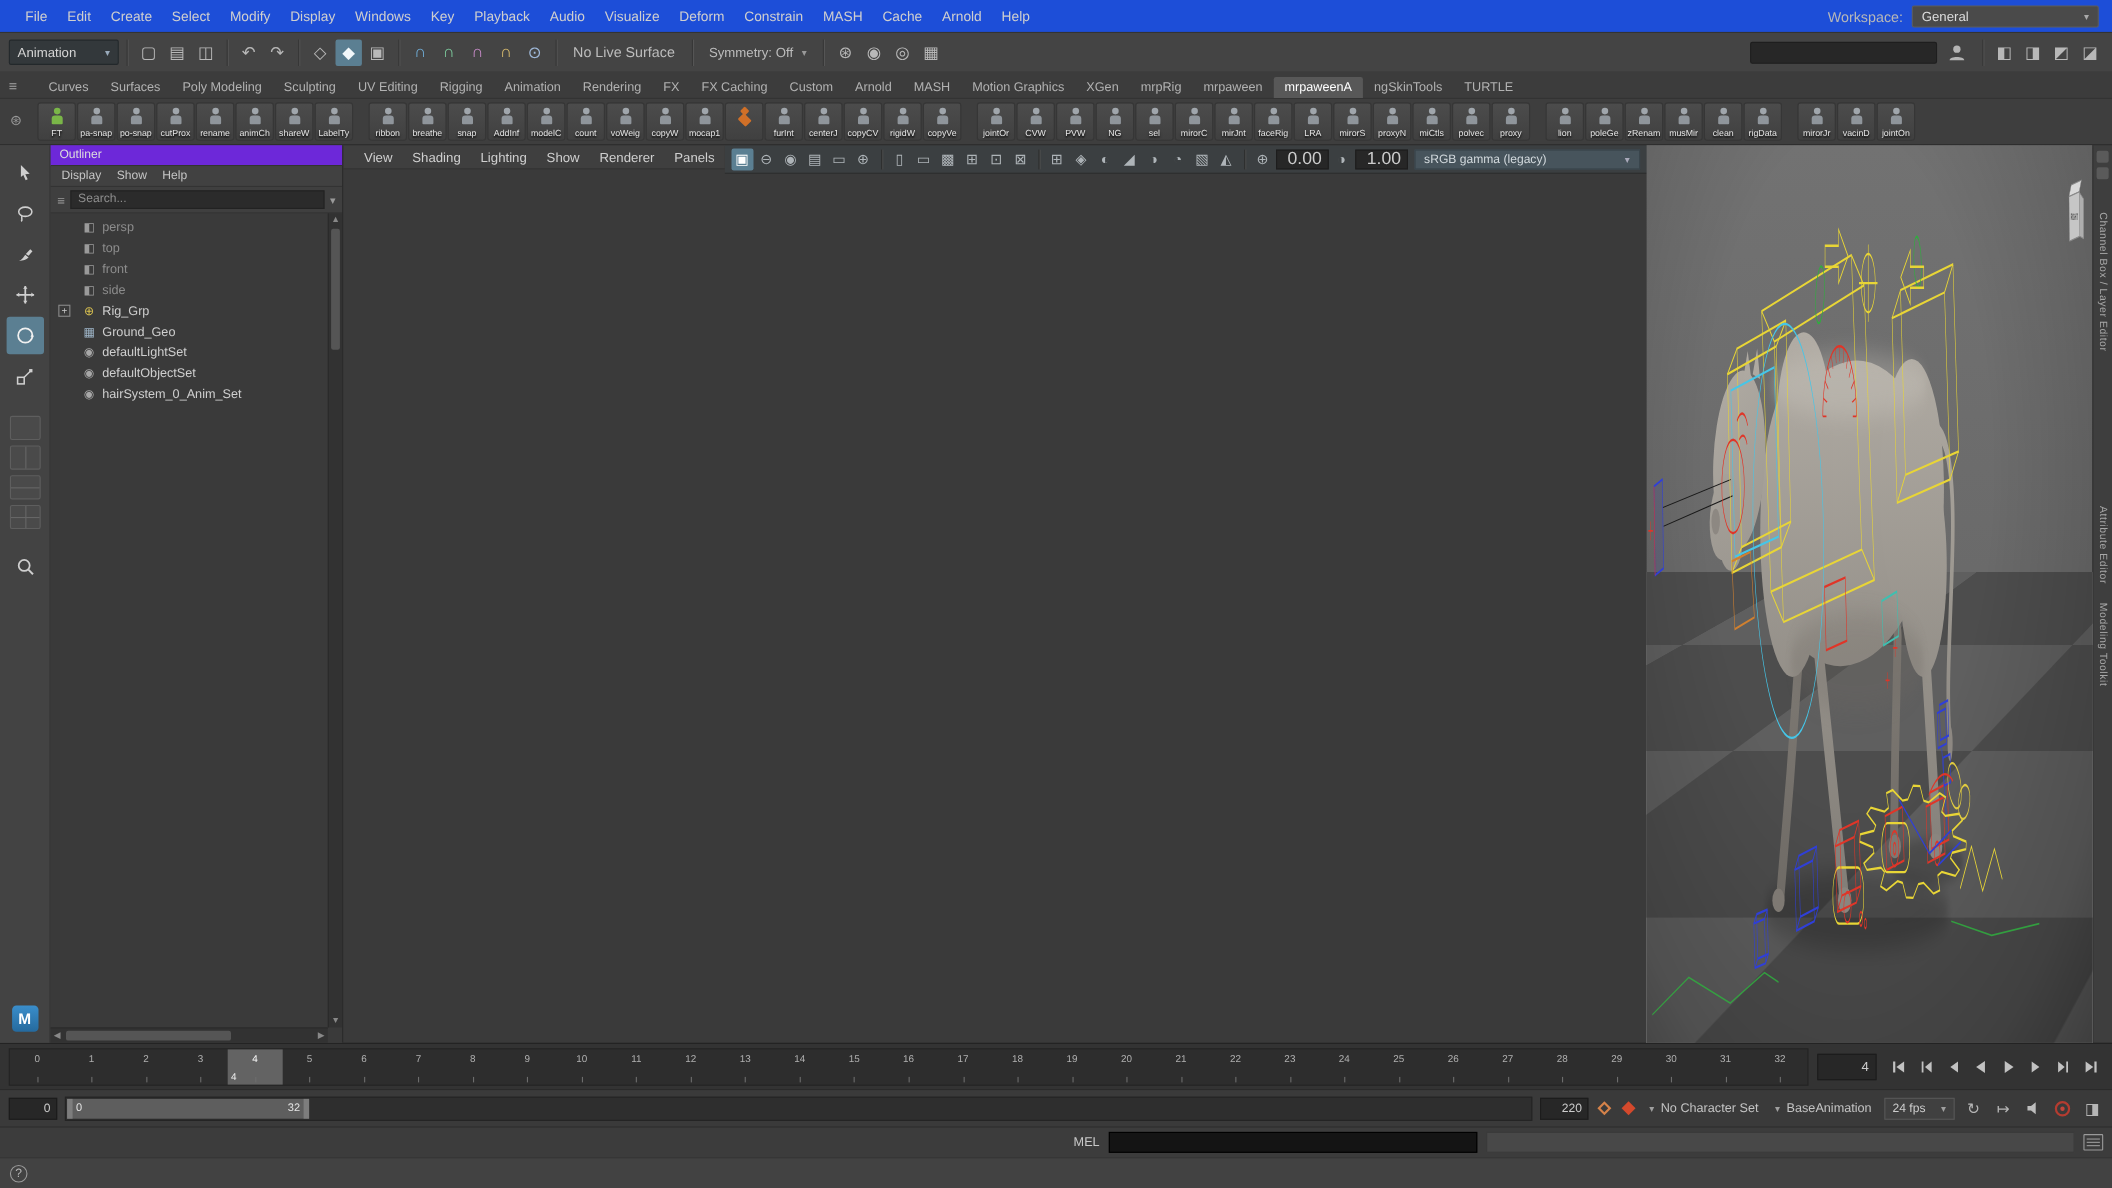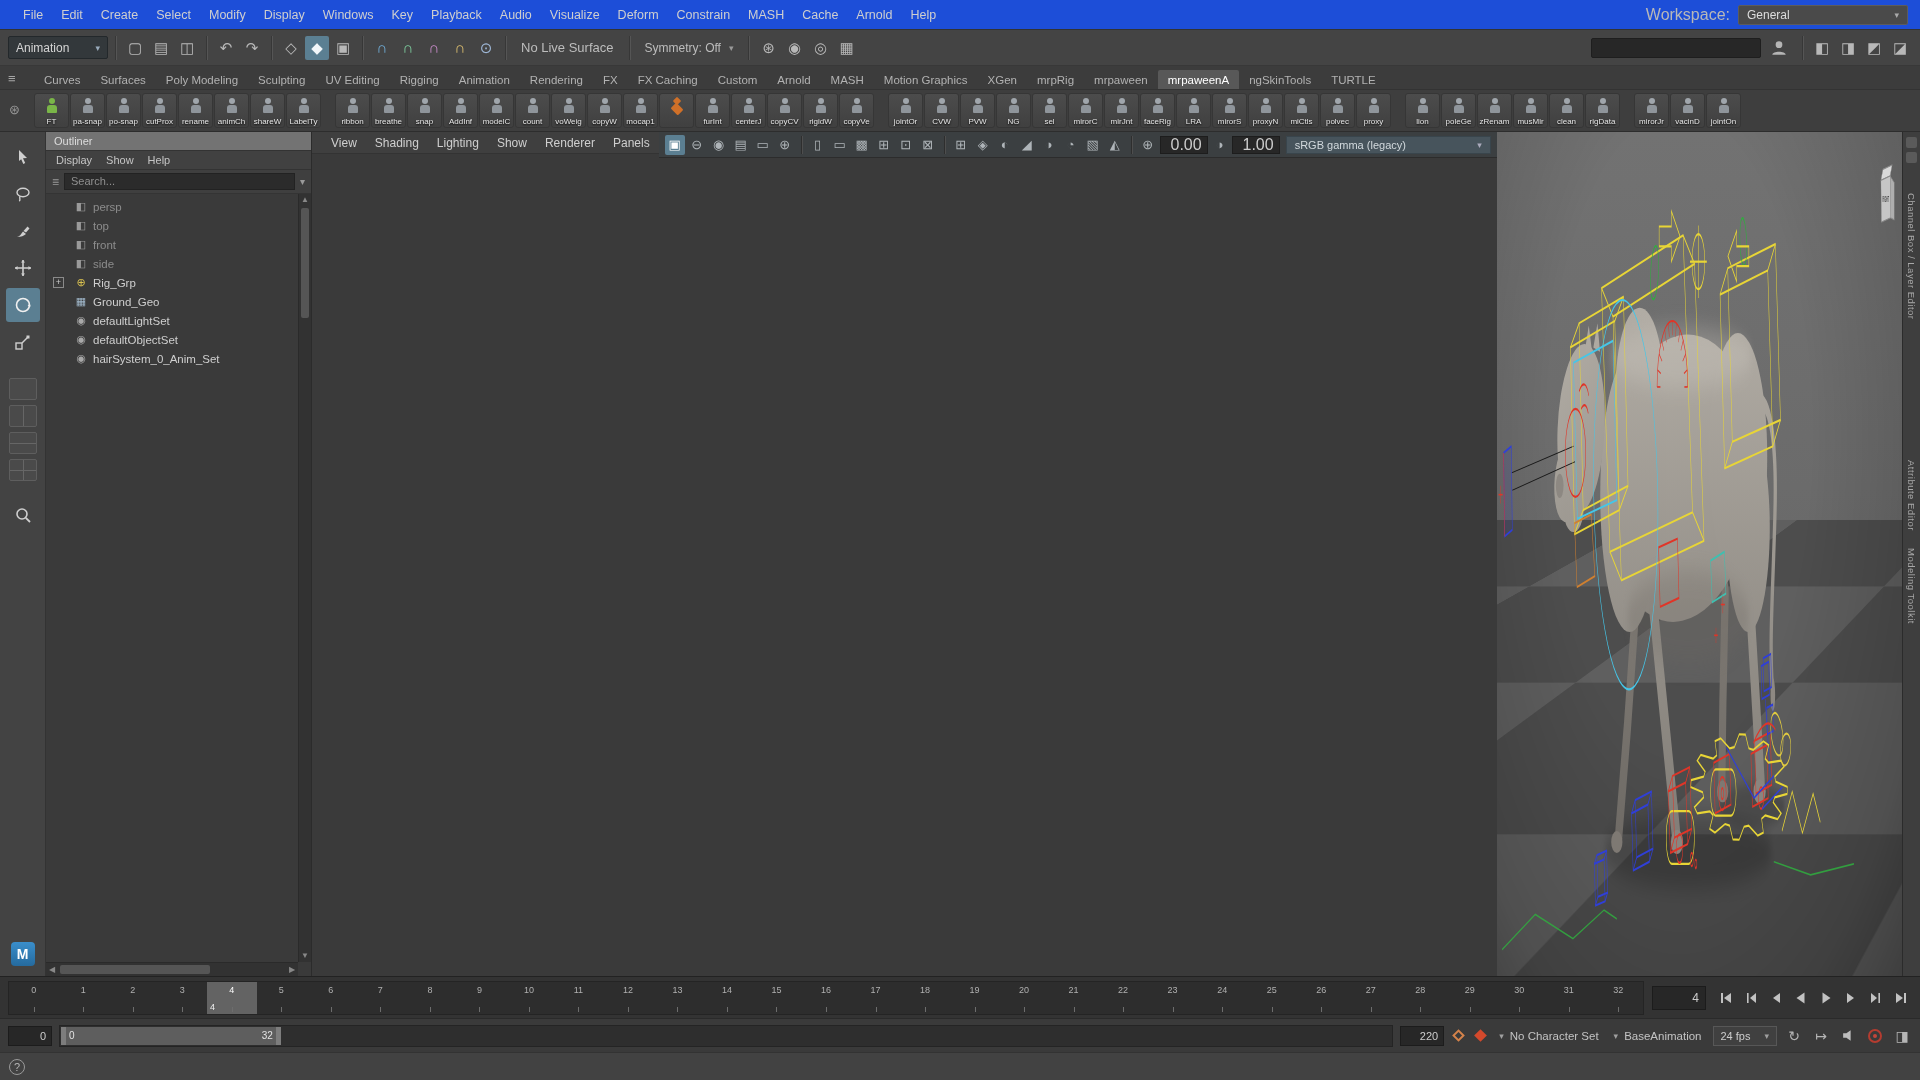--- a/index.html
+++ b/index.html
@@ -3,21 +3,21 @@
 <meta charset="utf-8">
 <style>
 * { margin:0; padding:0; box-sizing:border-box; }
 html,body { width:1920px; height:1080px; overflow:hidden; }
 body { font-family:"Liberation Sans", sans-serif; background:#444; color:#ccc; }
 #app { width:1920px; height:1080px; display:flex; flex-direction:column; background:#444; }
 
 
 #menubar { height:30px; background:#1d4ed8; border-bottom:1px solid #333; display:flex; align-items:center; padding-left:14px; font-size:12.5px; flex:none; }
 .menu-item { padding:0 9px; line-height:30px; color:#cfcfcf; cursor:default; }
-.ws-label { font-size:16px; color:#b8b8b8; }
+.ws-label { font-size:13px; color:#b8b8b8; }
 .ws-select { min-width:170px; height:20px; background:#4a4a4a; border:1px solid #5c5c5c; border-radius:2px; display:flex; align-items:center; justify-content:space-between; padding:0 8px; font-size:12px; color:#ddd; }
 
 
 #statusline { height:36px; background:#444; border-bottom:1px solid #383838; display:flex; align-items:center; padding:0 8px; gap:2px; flex:none; }
 .menuset { width:100px; height:23px; background:#33383b; border:1px solid #23282b; border-radius:2px; display:flex; align-items:center; justify-content:space-between; padding:0 7px; font-size:12px; color:#d5d5d5; }
 .sep { width:1px; height:24px; background:#373737; box-shadow:1px 0 0 #555; margin:0 5px; flex:none; }
 .si { width:24px; height:24px; display:flex; align-items:center; justify-content:center; color:#b8b8b8; font-size:15px; border-radius:2px; flex:none; }
 .si.active { background:#5b7f92; color:#f2f7fa; }
 .si.m1{color:#72b2de}.si.m2{color:#7fd0a0}.si.m3{color:#cf8fd0}.si.m4{color:#dfc070}.si.m5{color:#9fb8d8}
 .status-text { font-size:13px; color:#bdbdbd; padding:0 8px; white-space:nowrap; }
@@ -53,21 +53,21 @@
 .tool.active { background:#5b7f92; }
 .laygroup { margin-top:16px; display:flex; flex-direction:column; gap:5px; align-items:center; }
 .laybtn { width:28px; height:22px; border:1px solid #5e5e5e; background:#4a4a4a; border-radius:2px; position:relative; }
 .laybtn .v { position:absolute; top:0; bottom:0; left:50%; width:1px; background:#666; }
 .laybtn .h { position:absolute; left:0; right:0; top:50%; height:1px; background:#666; }
 .toolzoom { margin-top:14px; }
 .mlogo { position:absolute; bottom:10px; left:50%; transform:translateX(-50%); width:24px; height:24px; border-radius:4px; background:linear-gradient(#3a8ecb,#256a9e); color:#fff; font-weight:bold; font-size:14px; display:flex; align-items:center; justify-content:center; }
 
 
 #outliner { width:266px; background:#3a3a3a; border-right:1px solid #2b2b2b; display:flex; flex-direction:column; position:relative; flex:none; }
-.outliner-title { height:19px; background:#737373; border-bottom:1px solid #333; font-size:11px; color:#ddd; display:flex; align-items:center; padding-left:8px; }
+.outliner-title { height:19px; background:#6d28d9; border-bottom:1px solid #333; font-size:11px; color:#ddd; display:flex; align-items:center; padding-left:8px; }
 .outliner-menus { height:19px; background:#414141; border-bottom:1px solid #333; display:flex; align-items:center; gap:2px; font-size:11px; color:#c5c5c5; padding-left:4px; }
 .outliner-menus span { padding:0 6px; }
 .osearch-row { height:24px; background:#3f3f3f; display:flex; align-items:center; gap:5px; padding:0 6px; border-bottom:1px solid #343434; }
 .osearch-icon { color:#9a9a9a; font-size:12px; }
 .osearch { flex:1; height:17px; background:#2b2b2b; border:1px solid #222; color:#8f8f8f; font-size:11px; padding:0 6px; line-height:15px; }
 .ocaret { color:#9a9a9a; font-size:10px; }
 .otree { flex:1; position:relative; padding-top:3px; overflow:hidden; }
 .tree-row { height:19px; display:flex; align-items:center; gap:5px; padding-left:28px; font-size:11.5px; position:relative; }
 .expander { display:none; position:absolute; left:7px; top:4px; width:11px; height:11px; border:1px solid #8a8a8a; background:#3a3a3a; color:#ccc; font-size:9px; line-height:9px; text-align:center; }
 .tree-row.expandable .expander { display:block; }
@@ -1163,18 +1163,25 @@
       <svg viewBox="0 0 14 14">
           <polygon points="2,5 5,5 9,2 9,12 5,9 2,9"></polygon>
         </svg>
     </span>
     <span class="ricon">
         <span class="rec"></span>
       </span>
     <span class="ricon">◨</span>
   </div>
 
+  <div id="cmdline">
+    <div class="cmd-spacer"></div>
+    <span class="mel-label">MEL</span>
+    <span class="cmd-input"></span>
+    <span class="cmd-result"></span>
+    <span class="sed"></span>
+  </div>
 
   <div id="helpline">
     <span class="help-icon">?</span>
   </div>
 
 </div>
 
 </body></html>

